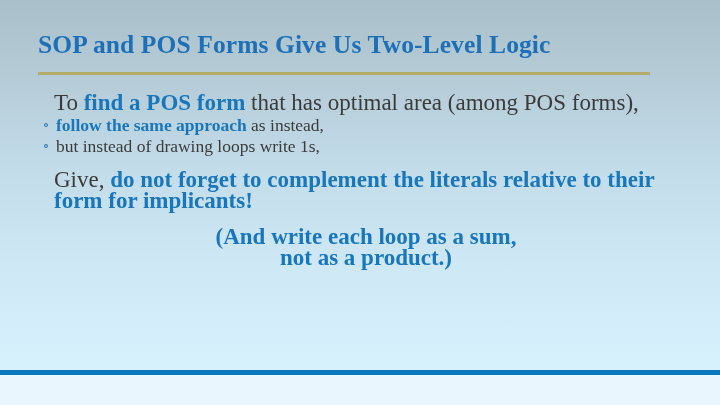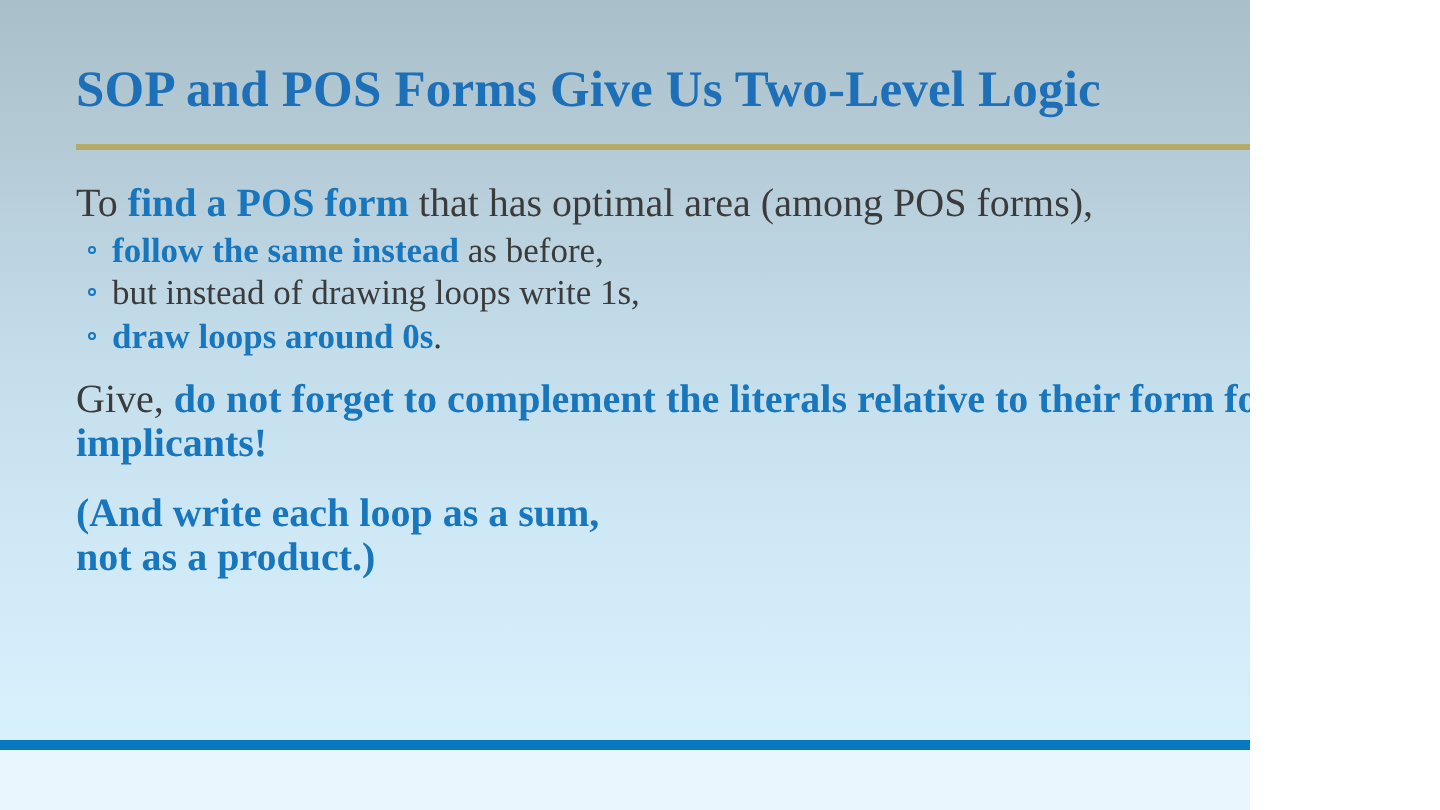--- a/index.html
+++ b/index.html
@@ -9,21 +9,21 @@
   body {
     width: 720px;
     height: 405px;
     overflow: hidden;
     font-family: "Liberation Serif", "DejaVu Serif", serif;
     background: #ffffff;
   }
 
   .slide {
     position: relative;
-    width: 625px;
+    width: 720px;
     height: 405px;
     box-sizing: border-box;
     background: linear-gradient(to bottom, #a9bfca 0%, #b2c8d3 14%, #c3dcea 42%, #cfe8f6 66%, #d6f0fc 88%, #dbf3fd 100%);
     overflow: hidden;
   }
 
   
   .title-block {
     position: absolute;
     left: 38px;
@@ -51,22 +51,22 @@
 
   
   .body-block {
     position: absolute;
     left: 38px;
     top: 92px;
     width: 640px;
   }
 
   .para {
-    margin: 0 0 2px 0;
-    font-size: 20px;
+    margin: 0 0 2px 16px;
+    font-size: 23px;
     line-height: 21.5px;
     color: #3b3b3b;
   }
   .para .em {
     color: #1876bd;
     font-weight: 700;
   }
   .para.all-bold {
     color: #1876bd;
     font-weight: 700;
@@ -104,20 +104,21 @@
   }
 
   .para-again {
     margin-top: 11px;
     margin-bottom: 0;
   }
   .para-note {
     margin-top: 14px;
     margin-bottom: 0;
     white-space: pre-line;
+    text-align: center;
   }
 
   
   .footer-rule {
     position: absolute;
     left: 0;
     top: 370px;
     width: 720px;
     height: 5px;
     background: #0878c0;
@@ -140,27 +141,24 @@
     <h1 class="slide-title">SOP and POS Forms Give Us Two-Level Logic</h1>
   </div>
   <div class="title-rule"></div>
 
   <div class="body-block">
 
     <p class="para lead"><span>To </span><span class="em">find a POS form</span><span> that has optimal area (among POS forms),</span></p>
 
     <ul class="bullets">
       <li>
-        <span class="bullet-dot"></span><span class="em">follow the same instead</span><span> as before,</span>
+        <span class="bullet-dot"></span><span class="em">follow the same approach</span><span> as instead,</span>
       </li>
       <li>
         <span class="bullet-dot"></span><span class="em"></span><span>but instead of drawing loops write 1s,</span>
-      </li>
-      <li>
-        <span class="bullet-dot"></span><span class="em">draw loops around 0s</span><span>.</span>
       </li>
     </ul>
 
     <p class="para para-again"><span>Give, </span><span class="em">do not forget to complement the literals relative to their form for implicants!</span></p>
 
     <p class="para all-bold para-note">(And write each loop as a sum,
  not as a product.)</p>
 
   </div>
 

